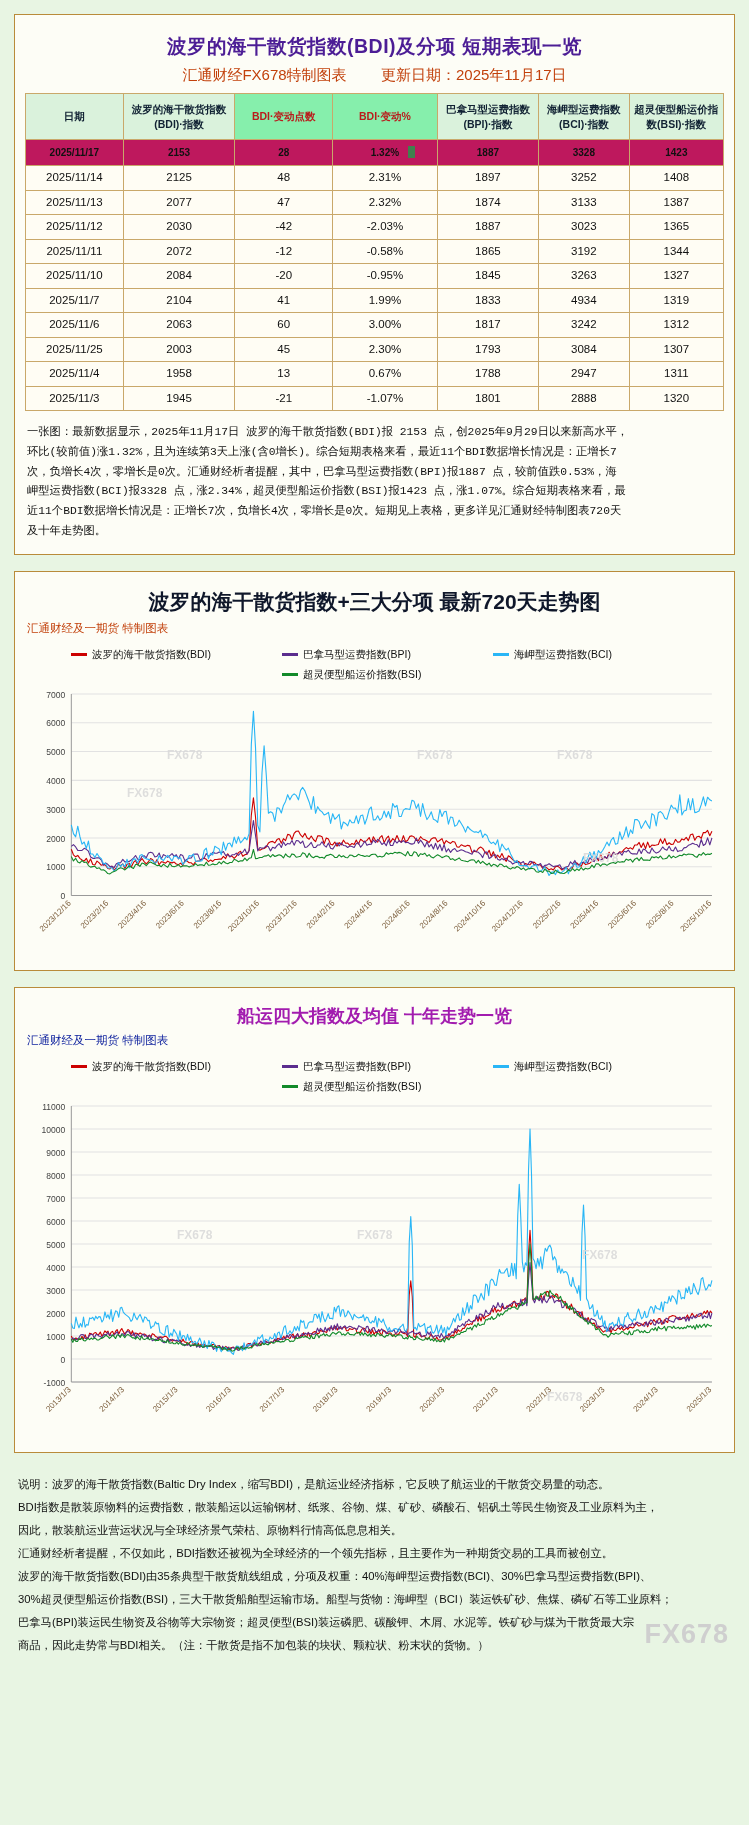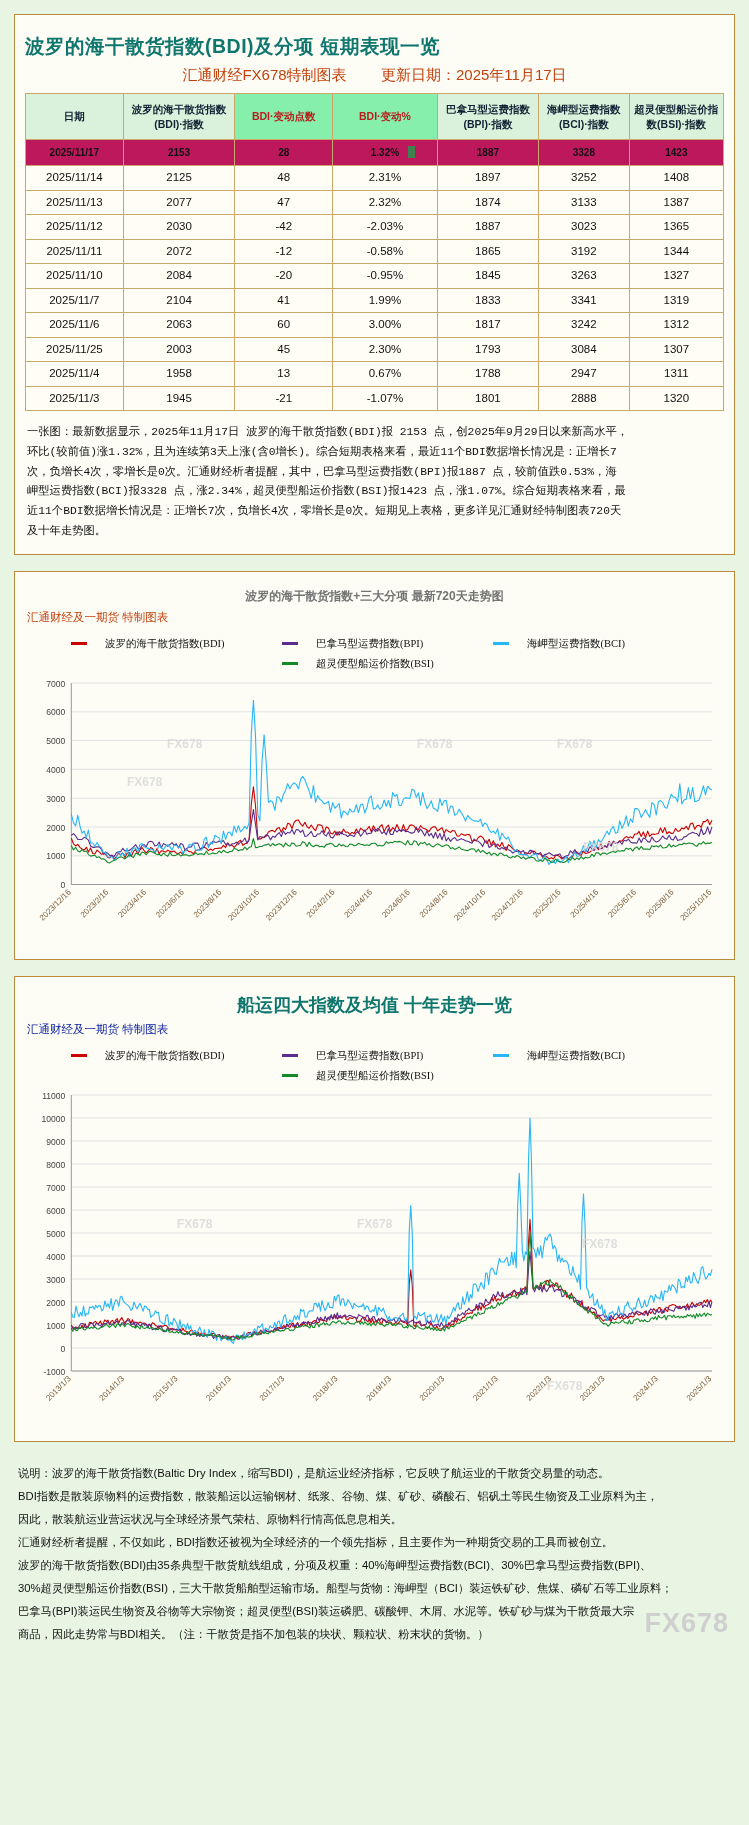--- a/index.html
+++ b/index.html
@@ -15,21 +15,22 @@
   
   .panel {
     background: #fdfdf6;
     border: 1px solid #b98b3a;
     margin-bottom: 16px;
     padding: 10px 12px 12px 12px;
   }
   .panel.table-panel { padding: 12px 10px 10px 10px; }
 
   .title-main {
-    color: #0f766e;
+    text-align: center;
+    color: #4c1d95;
     font-size: 19.5px;
     font-weight: bold;
     letter-spacing: .5px;
     padding: 6px 0 2px 0;
   }
   .title-sub {
     text-align: center;
     color: #c2410c;
     font-size: 15px;
     padding: 4px 0 8px 0;
@@ -85,42 +86,42 @@
     line-height: 1.75;
     color: #111;
     padding: 12px 2px 2px 2px;
     text-align: justify;
     font-family: Liberation Mono, monospace;
   }
 
   
   .chart-title {
     text-align: center;
-    color: #737373;
-    font-size: 12px;
+    color: #0f172a;
+    font-size: 21px;
     font-weight: bold;
     padding-top: 6px;
   }
-  .chart-title.blue { color: #0f766e; font-size: 18px; }
+  .chart-title.blue { color: #a21caf; font-size: 18px; }
   .chart-sub {
     color: #c2410c;
     font-size: 11.5px;
     padding: 5px 0 2px 0;
   }
   .chart-sub.blue { color: #10239e; }
 
   .legend {
     display: flex;
     flex-wrap: wrap;
     justify-content: center;
     gap: 6px 26px;
     padding: 10px 30px 4px 30px;
     font-size: 10.5px;
   }
-  .legend .item { display: flex; align-items: center; gap: 18px; width: 185px; font-family: Liberation Serif, serif; }
+  .legend .item { display: flex; align-items: center; gap: 5px; width: 185px; }
   .legend .swatch { width: 16px; height: 3px; display: inline-block; }
 
   .plot-wrap { position: relative; }
   svg.plot { display: block; width: 100%; }
 
   .wm {
     position: absolute;
     color: #d9d9d9;
     font-size: 12px;
     font-weight: bold;
@@ -234,21 +235,21 @@
           <td>1845</td>
           <td>3263</td>
           <td>1327</td>
         </tr>
         <tr>
           <td>2025/11/7</td>
           <td>2104</td>
           <td>41</td>
           <td>1.99%</td>
           <td>1833</td>
-          <td>3341</td>
+          <td>4934</td>
           <td>1319</td>
         </tr>
         <tr>
           <td>2025/11/6</td>
           <td>2063</td>
           <td>60</td>
           <td>3.00%</td>
           <td>1817</td>
           <td>3242</td>
           <td>1312</td>

